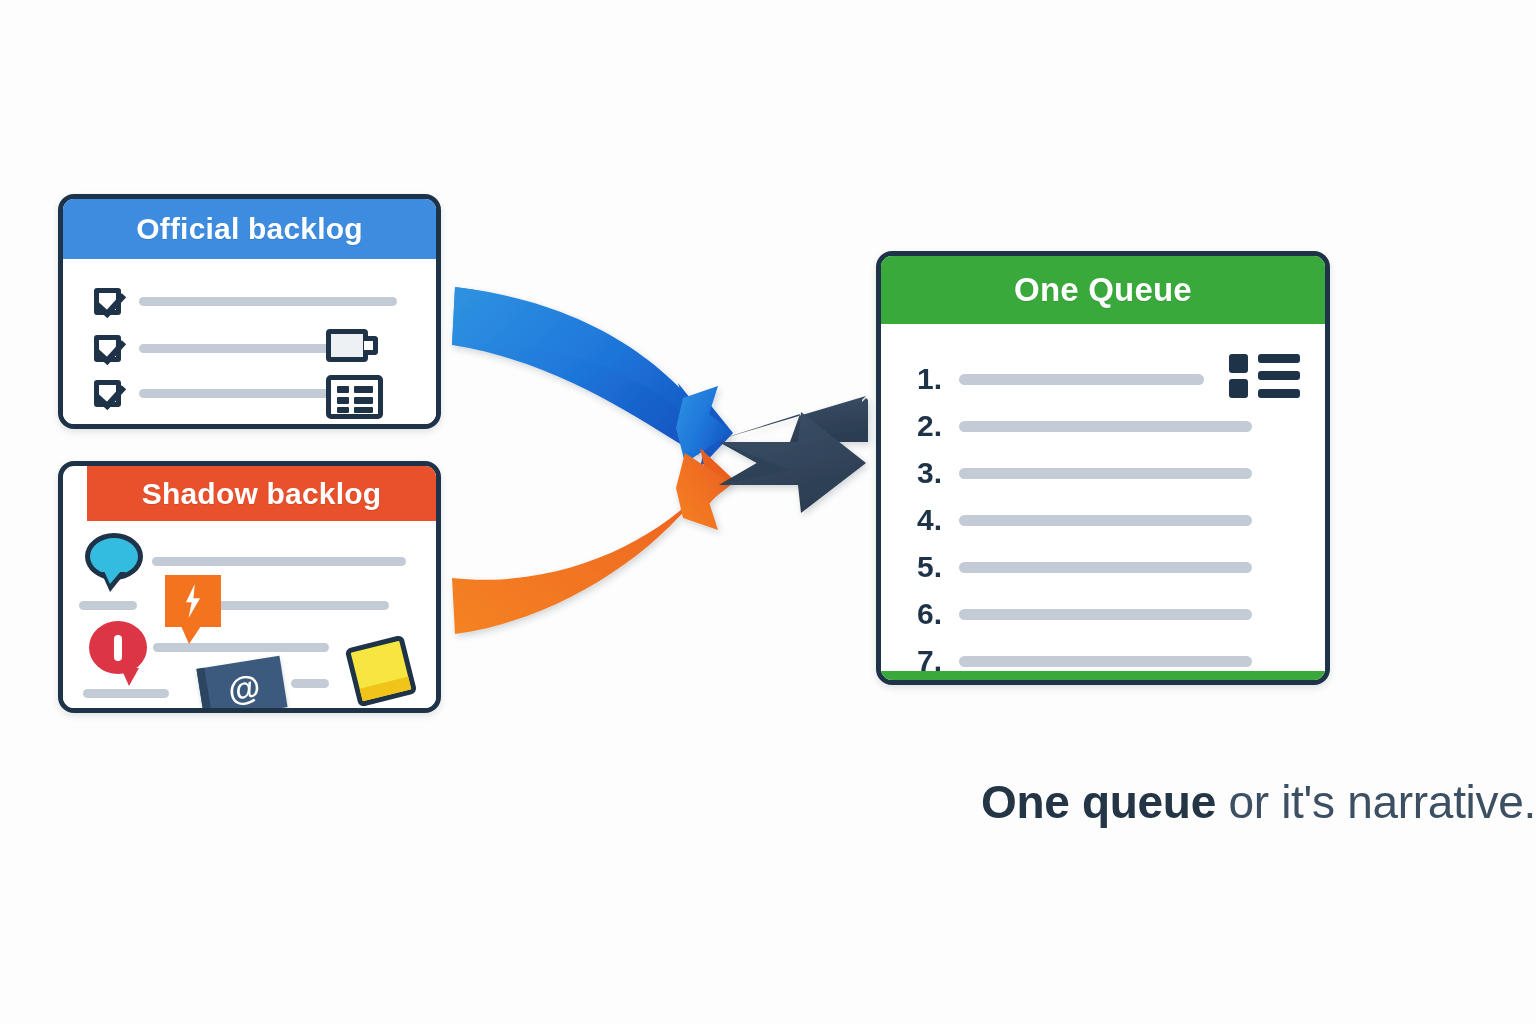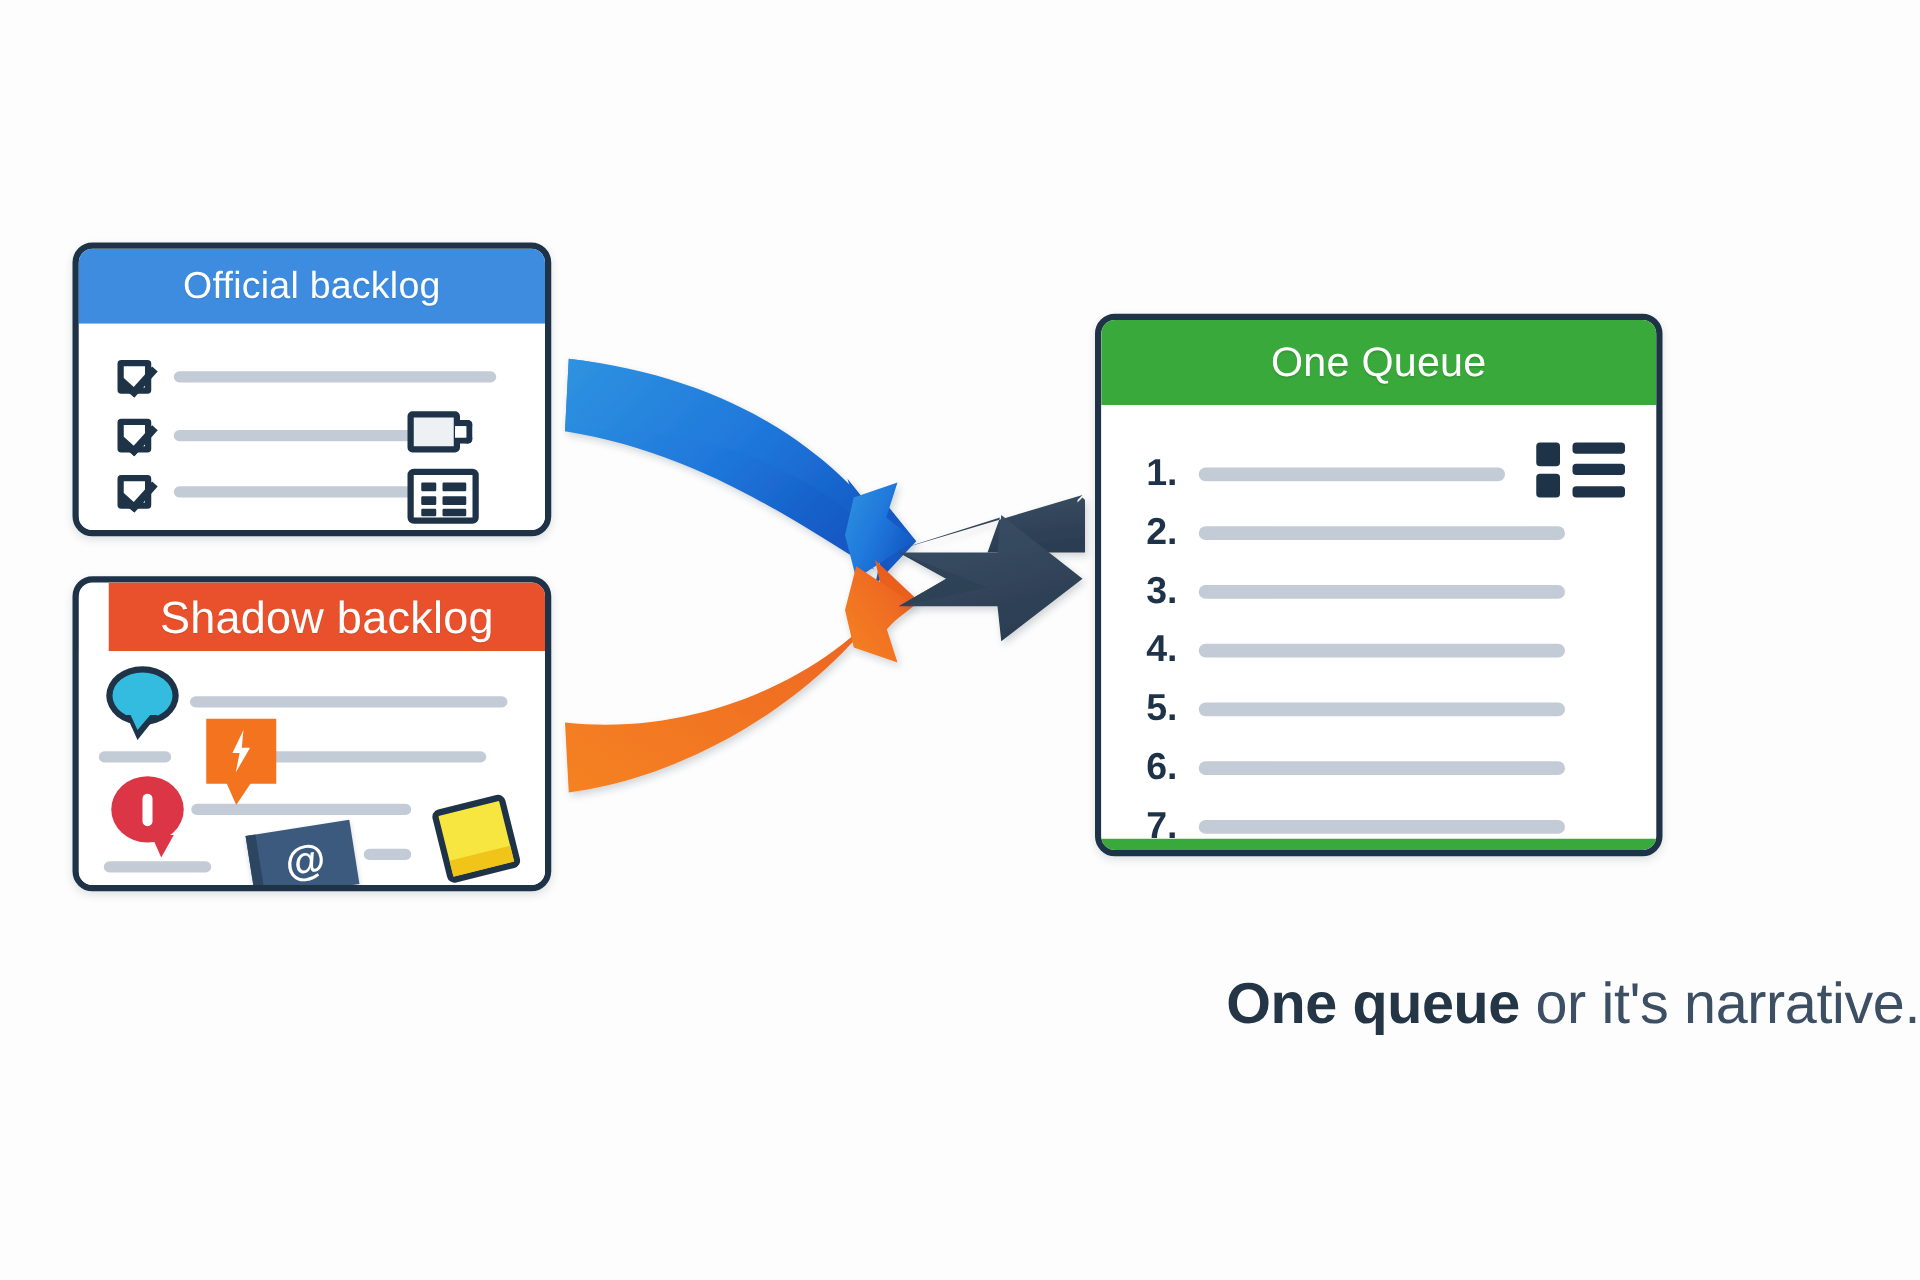--- a/index.html
+++ b/index.html
@@ -31,21 +31,21 @@
     box-sizing: border-box;
     overflow: hidden;
     box-shadow: 0 3px 7px rgba(30,45,65,0.13);
   }
   .card-header {
     height: 100%;
     display: flex;
     align-items: center;
     justify-content: center;
     color: #ffffff;
-    font-weight: normal;
+    font-weight: bold;
     letter-spacing: 0.2px;
     text-shadow: 0 1px 1px rgba(0,0,0,0.10);
   }
   .hdr-wrap {
     position: absolute;
     left: 0; right: 0; top: 0;
   }
   .card-body {
     position: absolute;
     left: 0; right: 0; bottom: 0;
@@ -139,21 +139,21 @@
   }
 
   
   #card-shadow {
     left: 58px;
     top: 461px;
     width: 383px;
     height: 252px;
   }
   #shadow-header-wrap { height: 55px; }
-  #shadow-header { background: #e8512b; font-size: 36px; margin-left: 24px; }
+  #shadow-header { background: #e8512b; font-size: 30px; margin-left: 24px; }
   #shadow-body { top: 55px; }
 
   .bubble-cyan {
     position: absolute;
     width: 58px;
     height: 47px;
     background: #34bce0;
     border: 5px solid #1f3348;
     border-radius: 50%;
     box-sizing: border-box;

